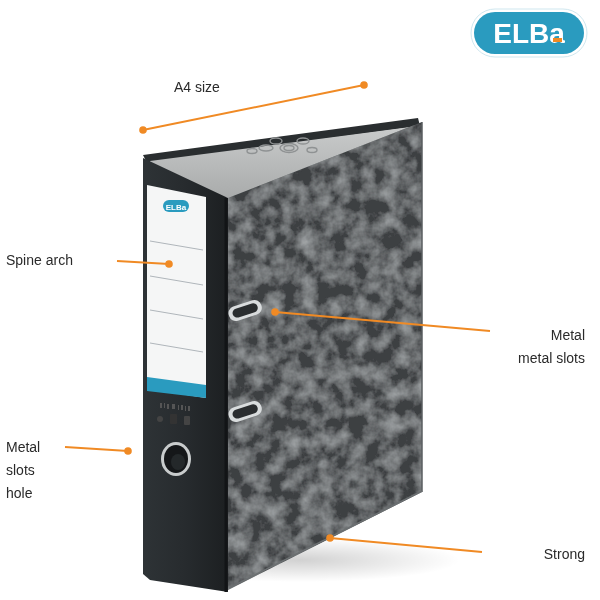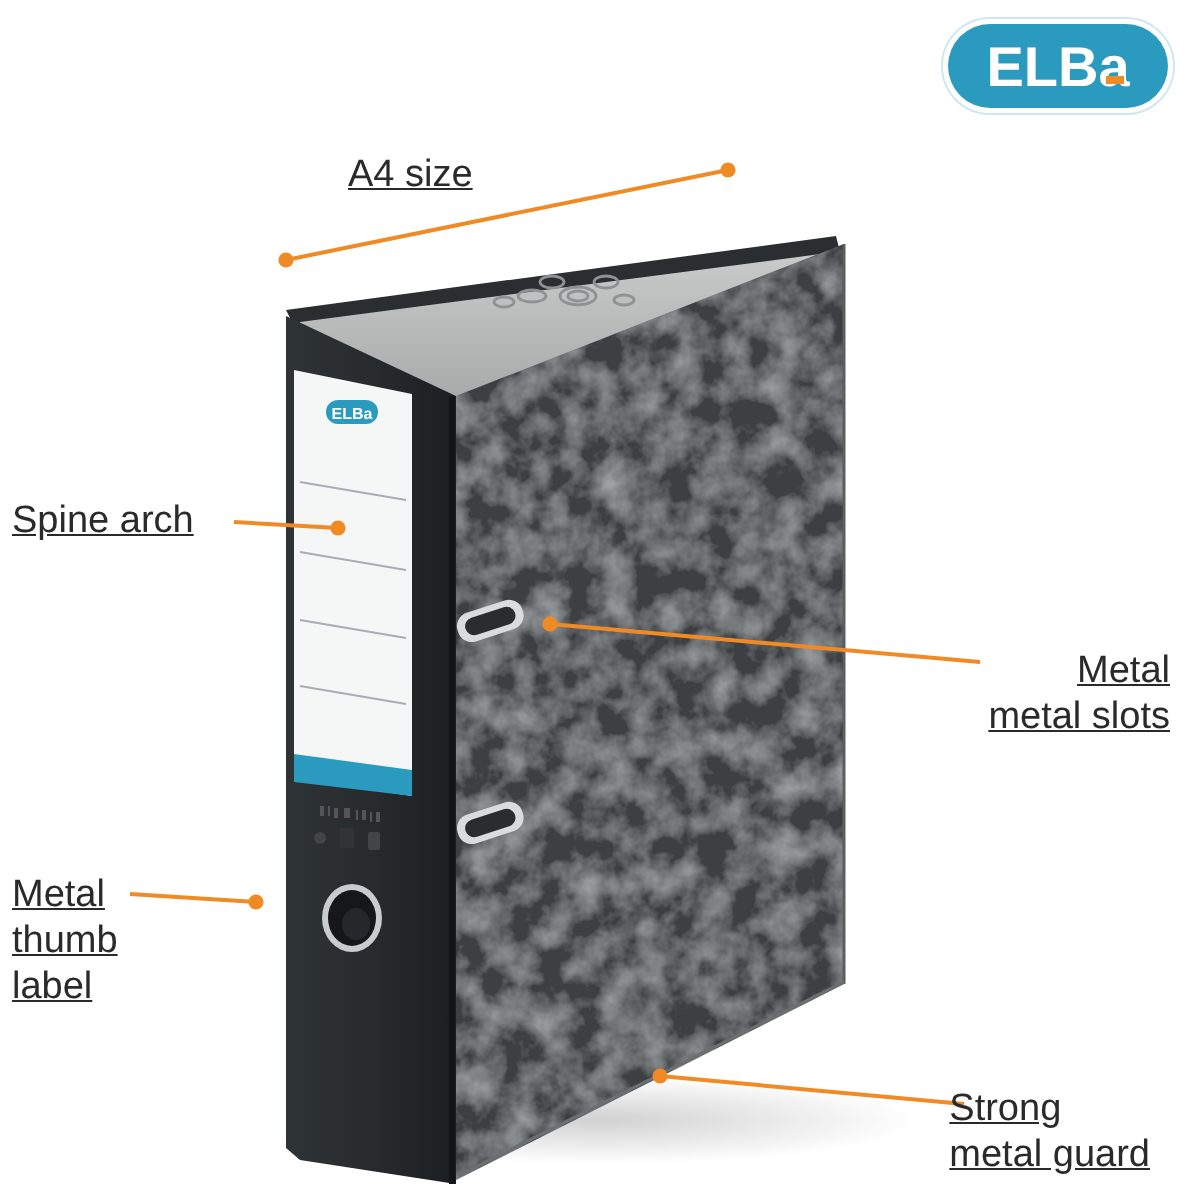--- a/index.html
+++ b/index.html
@@ -1,25 +1,25 @@
 <!DOCTYPE html>
 <html><head>
 <meta charset="utf-8">
 <style>
   html, body { margin:0; padding:0; background:#ffffff; }
   body { width:600px; height:600px; position:relative; overflow:hidden;
          font-family:"Liberation Sans", sans-serif; color:#2b2b2b; }
   .canvas { position:absolute; left:0; top:0; width:600px; height:600px; }
   .brand-logo { position:absolute; left:470px; top:8px; width:118px; height:50px; }
-  .callout-label { position:absolute; font-size:19px; line-height:23px; color:#2a2a2a;text-decoration:underline; }
+  .callout-label { position:absolute; font-size:14px; line-height:23px; color:#2a2a2a; }
   .label-a4 { left:174px; top:76px; }
   .label-spine { left:6px; top:249px; }
   .label-arch { right:15px; top:324px; text-align:right; }
   .label-thumb { left:6px; top:436px; }
-  .label-guard { right:25px; top:543px; text-align:left; }
+  .label-guard { right:15px; top:543px; text-align:right; }
 </style>
 </head>
 <body>
 
 <div class="canvas">
   <svg width="600" height="600" viewBox="0 0 600 600">
     <defs>
       <filter id="marble" x="0" y="0" width="100%" height="100%">
         <feTurbulence type="fractalNoise" baseFrequency="0.06" numOctaves="4" seed="7" result="n"></feTurbulence>
         <feColorMatrix type="matrix" in="n" values="0 0 0 0 0.36
@@ -154,20 +154,19 @@
   </div>
   <div class="callout-label label-spine">
     <span>Spine arch</span>
   </div>
   <div class="callout-label label-arch">
     <div>Metal</div>
     <div>metal slots</div>
   </div>
   <div class="callout-label label-thumb">
     <div>Metal</div>
-    <div>thumb</div>
-    <div>label</div>
+    <div>slots</div>
+    <div>hole</div>
   </div>
   <div class="callout-label label-guard">
     <div>Strong</div>
-    <div>metal guard</div>
   </div>
 </div>
 
 </body></html>

